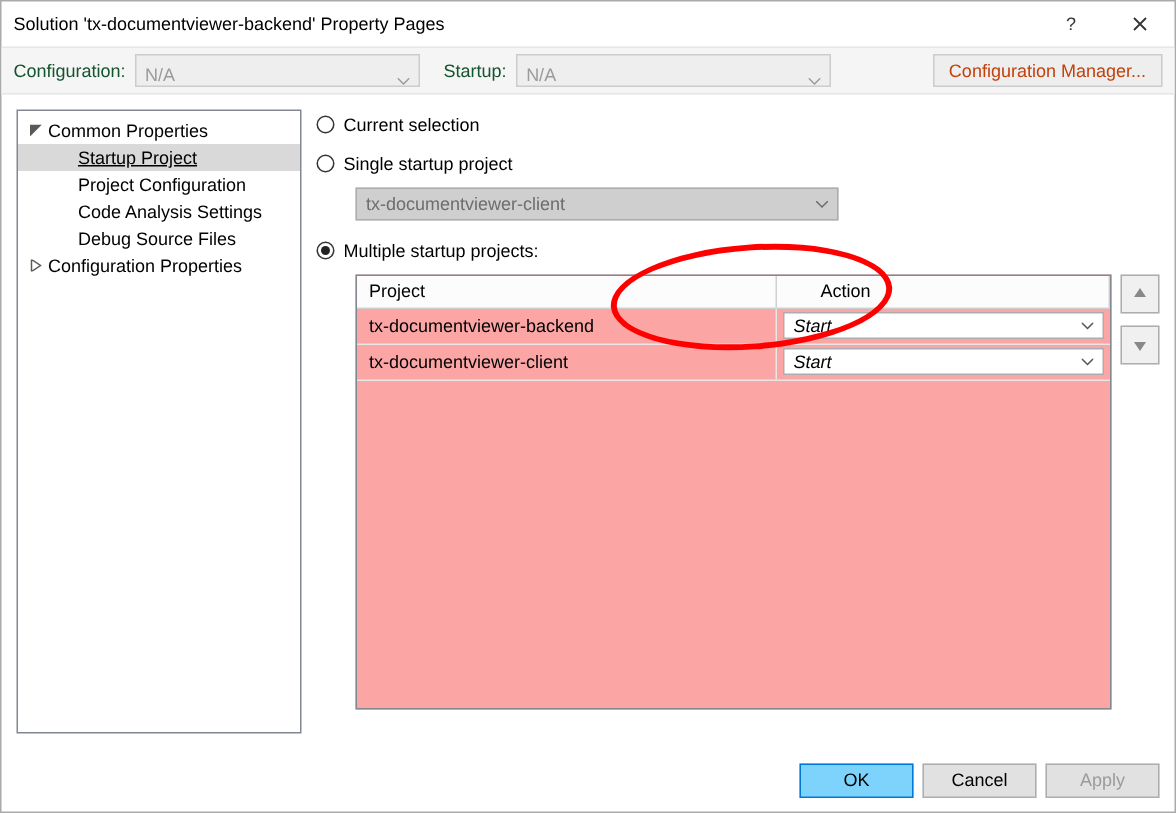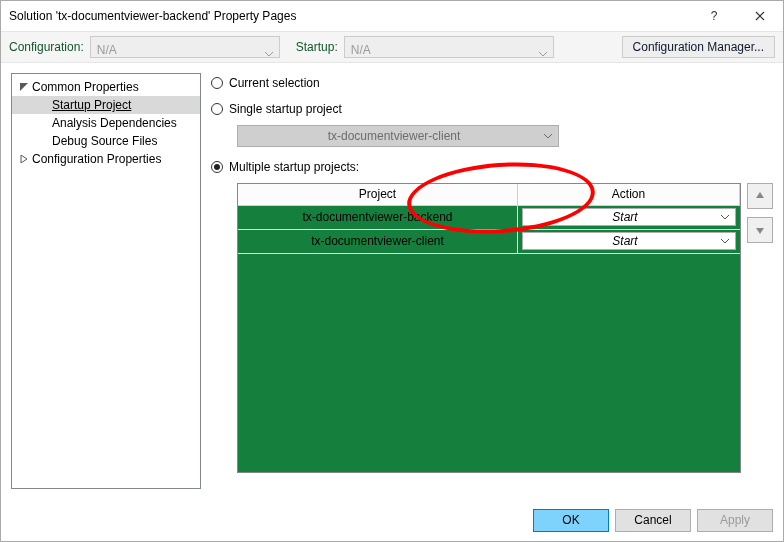--- a/index.html
+++ b/index.html
@@ -7,40 +7,40 @@
   .window { width: 784px; height: 542px; border: 1px solid #aaa; position: relative; background: #fff; display: flex; flex-direction: column; }
   .titlebar { height: 30px; display: flex; align-items: center; padding-left: 8px; }
   .titlebar .title { flex: 1; }
   .titlebar .tbtn { width: 46px; height: 30px; display: flex; align-items: center; justify-content: center; color: #333; }
   .titlebar .tbtn svg { stroke: #333; }
   .toolbar { height: 32px; display: flex; align-items: center; gap: 6px; padding: 0 8px; border-top: 1px solid #e6e6e6; border-bottom: 1px solid #e6e6e6; background: #f5f5f5; }
   .lbl-dis { color: #14532d; }
   .combo-dis { flex: 0 0 auto; height: 22px; background: #eee; border: 1px solid #ccc; color: #9b9b9b; display: flex; align-items: flex-end; padding: 0 6px; position: relative; }
   .combo-dis .cv { flex: 1; }
   .combo-dis .car { margin-left: 6px; }
-  .btn-dis { height: 22px; padding: 0 10px; background: #eee; border: 1px solid #ccc; color: #0f172a; display: flex; align-items: center; }
+  .btn-dis { height: 22px; padding: 0 10px; background: #eee; border: 1px solid #ccc; color: #c2410c; display: flex; align-items: center; }
   .body { flex: 1; display: flex; padding: 10px; gap: 10px; }
   .tree { width: 190px; border: 1px solid #828790; background: #fff; padding: 4px 0; }
   .tnode { display: flex; align-items: center; height: 18px; padding-left: 6px; gap: 2px; }
   .tnode .exp { width: 12px; display: inline-flex; justify-content: center; color: #595959; }
   .tnode.sel { background: #d9d9d9; text-decoration: underline; }
   .tnode .txt { white-space: nowrap; }
   .indent2 { padding-left: 40px; }
-  .rpane { flex: 1; position: relative; text-align: center; }
+  .rpane { flex: 1; position: relative; }
   .radio-row { display: flex; align-items: center; height: 20px; gap: 6px; margin-bottom: 6px; }
   .radio { width: 12px; height: 12px; border: 1px solid #333; border-radius: 50%; display: inline-flex; align-items: center; justify-content: center; background: #fff; }
   .radio.checked::after { content: ""; width: 6px; height: 6px; background: #222; border-radius: 50%; }
   .dropdown-dis { margin-left: 26px; width: 322px; height: 22px; border: 1px solid #adadad; background: #cfcfcf; color: #6d6d6d; display: flex; align-items: center; padding: 0 6px; margin-bottom: 10px; }
   .dropdown-dis .dv { flex: 1; }
   .grid-wrap { display: flex; gap: 6px; }
-  .grid { flex: 1; border: 1px solid #828790; height: 290px; background: #15803d; margin-left: 26px; }
+  .grid { flex: 1; border: 1px solid #828790; height: 290px; background: #fca5a5; margin-left: 26px; }
   .grid-head { display: flex; background: #fcfcfc; border-bottom: 1px solid #d0d0d0; height: 22px; }
   .gh { border-right: 1px solid #d0d0d0; padding: 3px 8px; }
   .gh.c1 { width: 280px; }
-  .gh.c2 { flex: 1; }
+  .gh.c2 { flex: 1; margin-left: 21px; }
   .grow { display: flex; height: 24px; border-bottom: 1px solid #e6e6e6; }
   .gc1 { width: 280px; padding: 4px 8px; border-right: 1px solid #e6e6e6; }
   .gc2 { flex: 1; padding: 2px 4px; }
   .cell-combo { height: 18px; border: 1px solid #adadad; background: #fff; display: flex; align-items: center; padding: 0 6px; font-style: italic; }
   .cell-combo .cv { flex: 1; }
   .side-btns { width: 26px; display: flex; flex-direction: column; gap: 8px; }
   .sq { width: 26px; height: 26px; border: 1px solid #adadad; background: #f0f0f0; display: flex; align-items: center; justify-content: center; color: #888; }
   .footer { height: 42px; display: flex; align-items: center; justify-content: flex-end; gap: 6px; padding: 0 10px; }
   .btn { min-width: 76px; height: 23px; border: 1px solid #adadad; background: #e1e1e1; display: inline-flex; align-items: center; justify-content: center; }
   .btn.def { border: 1px solid #0078d7; background: #7dd3fc; }
@@ -94,21 +94,24 @@
             <svg width="8" height="8">
               <path d="M0 0 L8 0 L0 8 Z" fill="#595959"></path>
             </svg>
           </span>
         <span class="txt">Common Properties</span>
       </div>
       <div class="tnode indent2 sel">
         <span class="txt">Startup Project</span>
       </div>
       <div class="tnode indent2">
-        <span class="txt">Analysis Dependencies</span>
+        <span class="txt">Project Configuration</span>
+      </div>
+      <div class="tnode indent2">
+        <span class="txt">Code Analysis Settings</span>
       </div>
       <div class="tnode indent2">
         <span class="txt">Debug Source Files</span>
       </div>
       <div class="tnode">
         <span class="exp">
             <svg width="8" height="8">
               <path d="M1 0 L7 4 L1 8 Z" fill="none" stroke="#595959"></path>
             </svg>
           </span>

